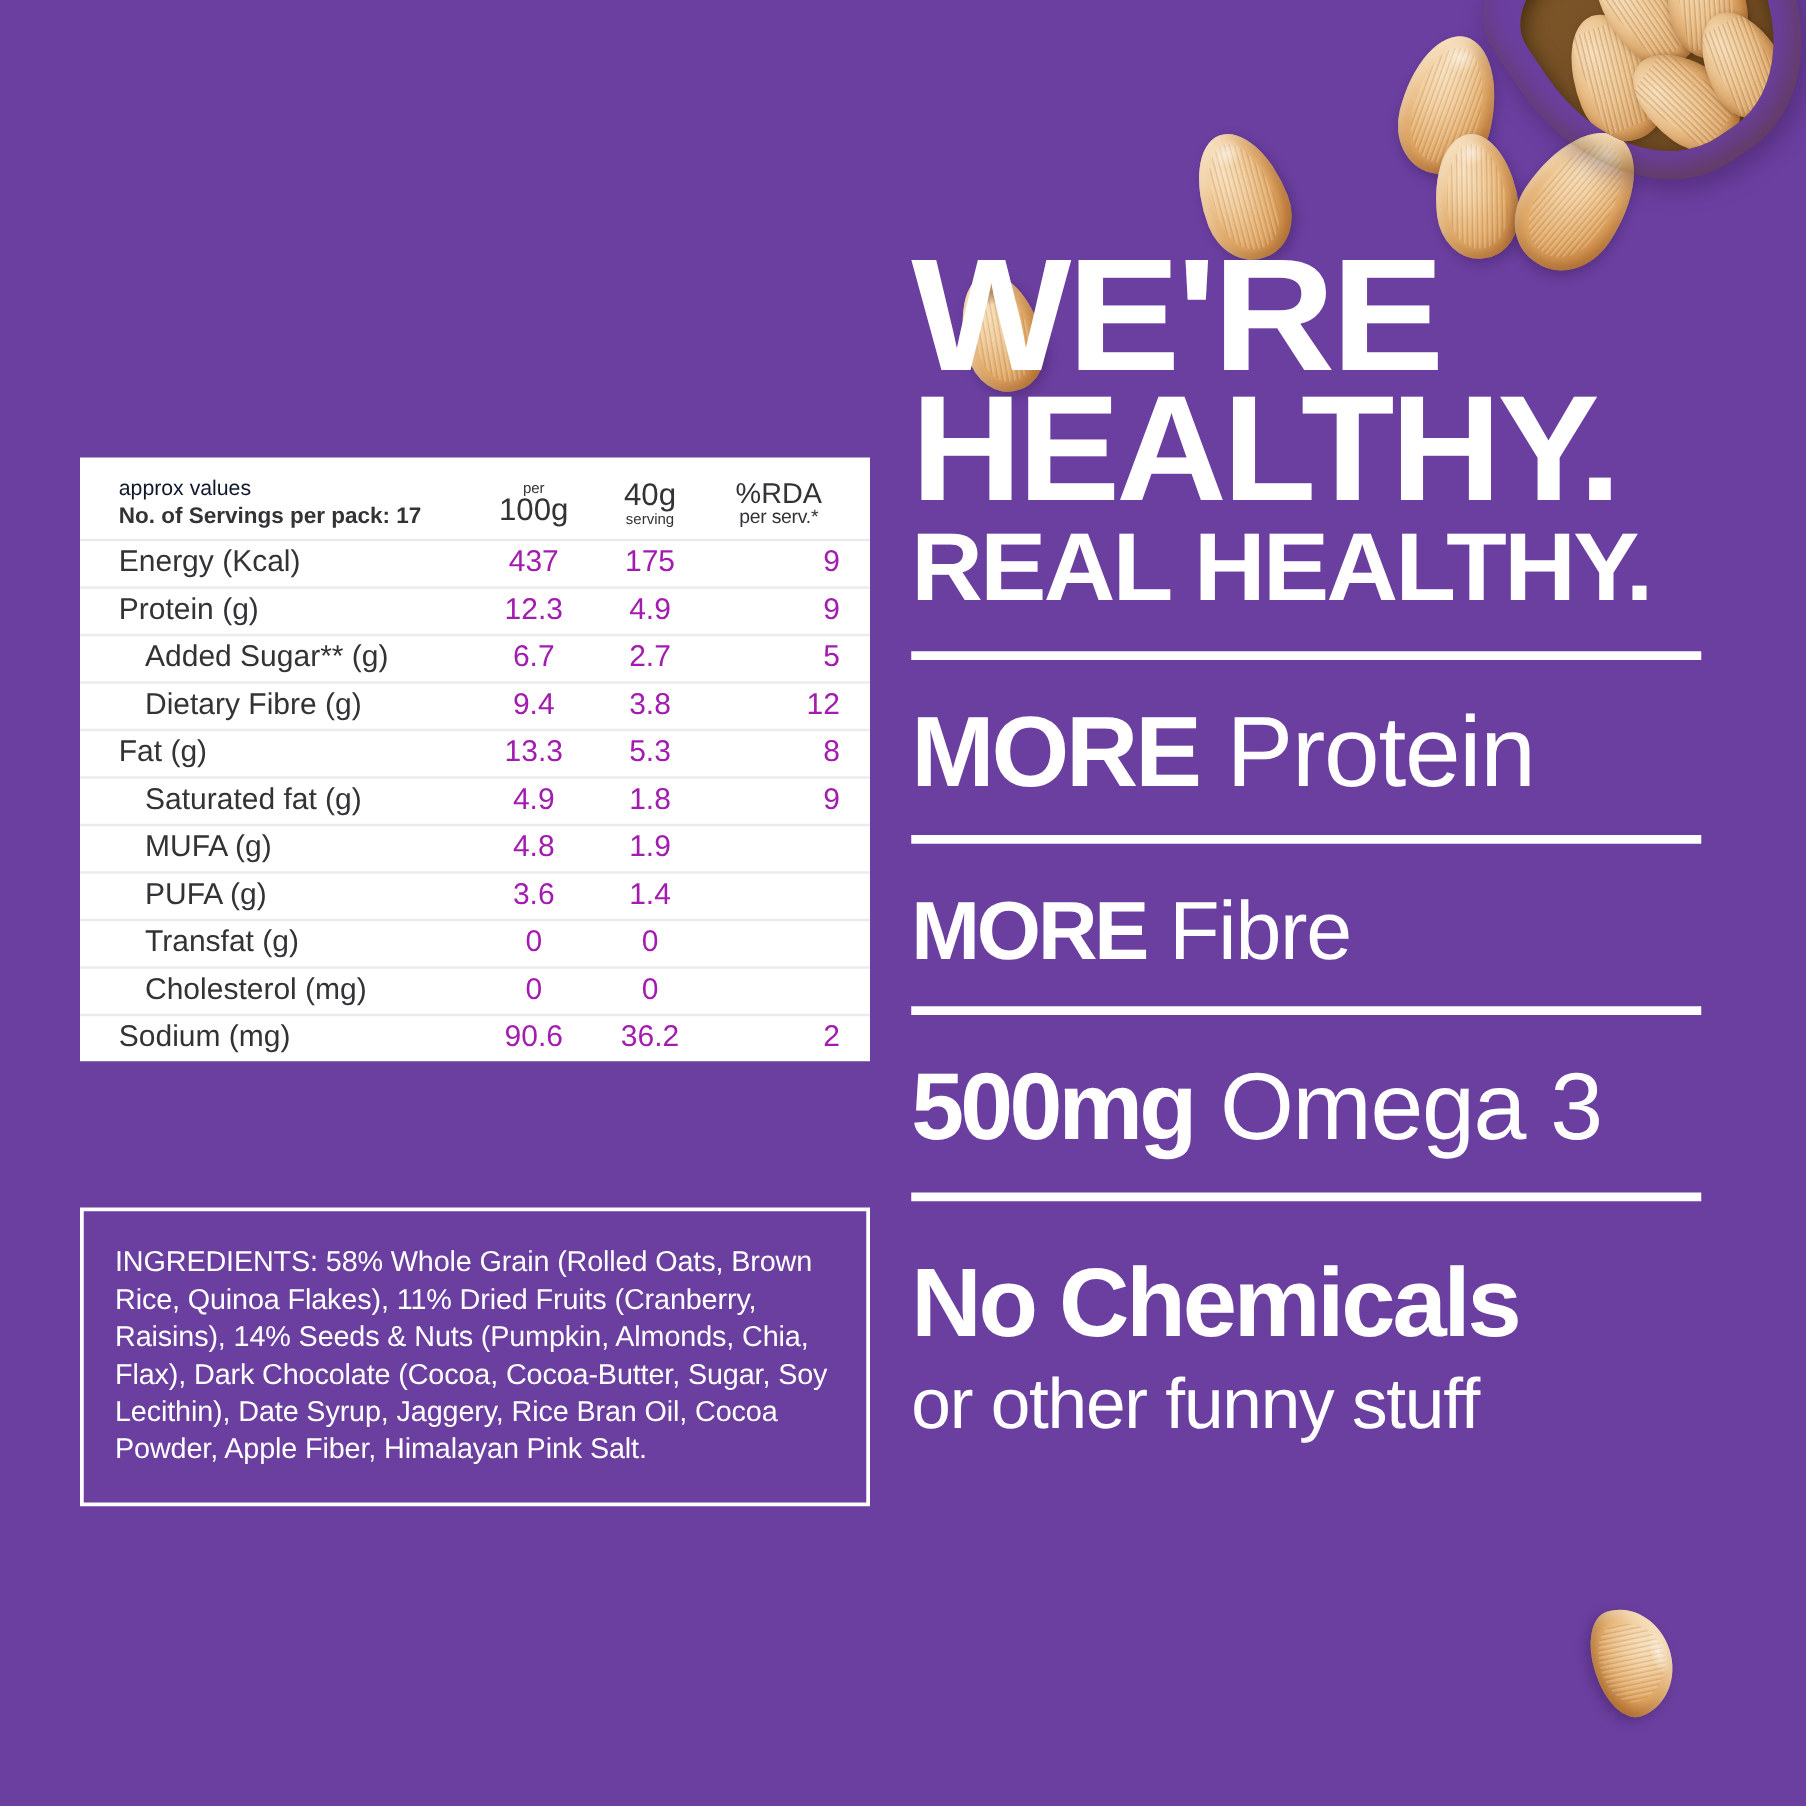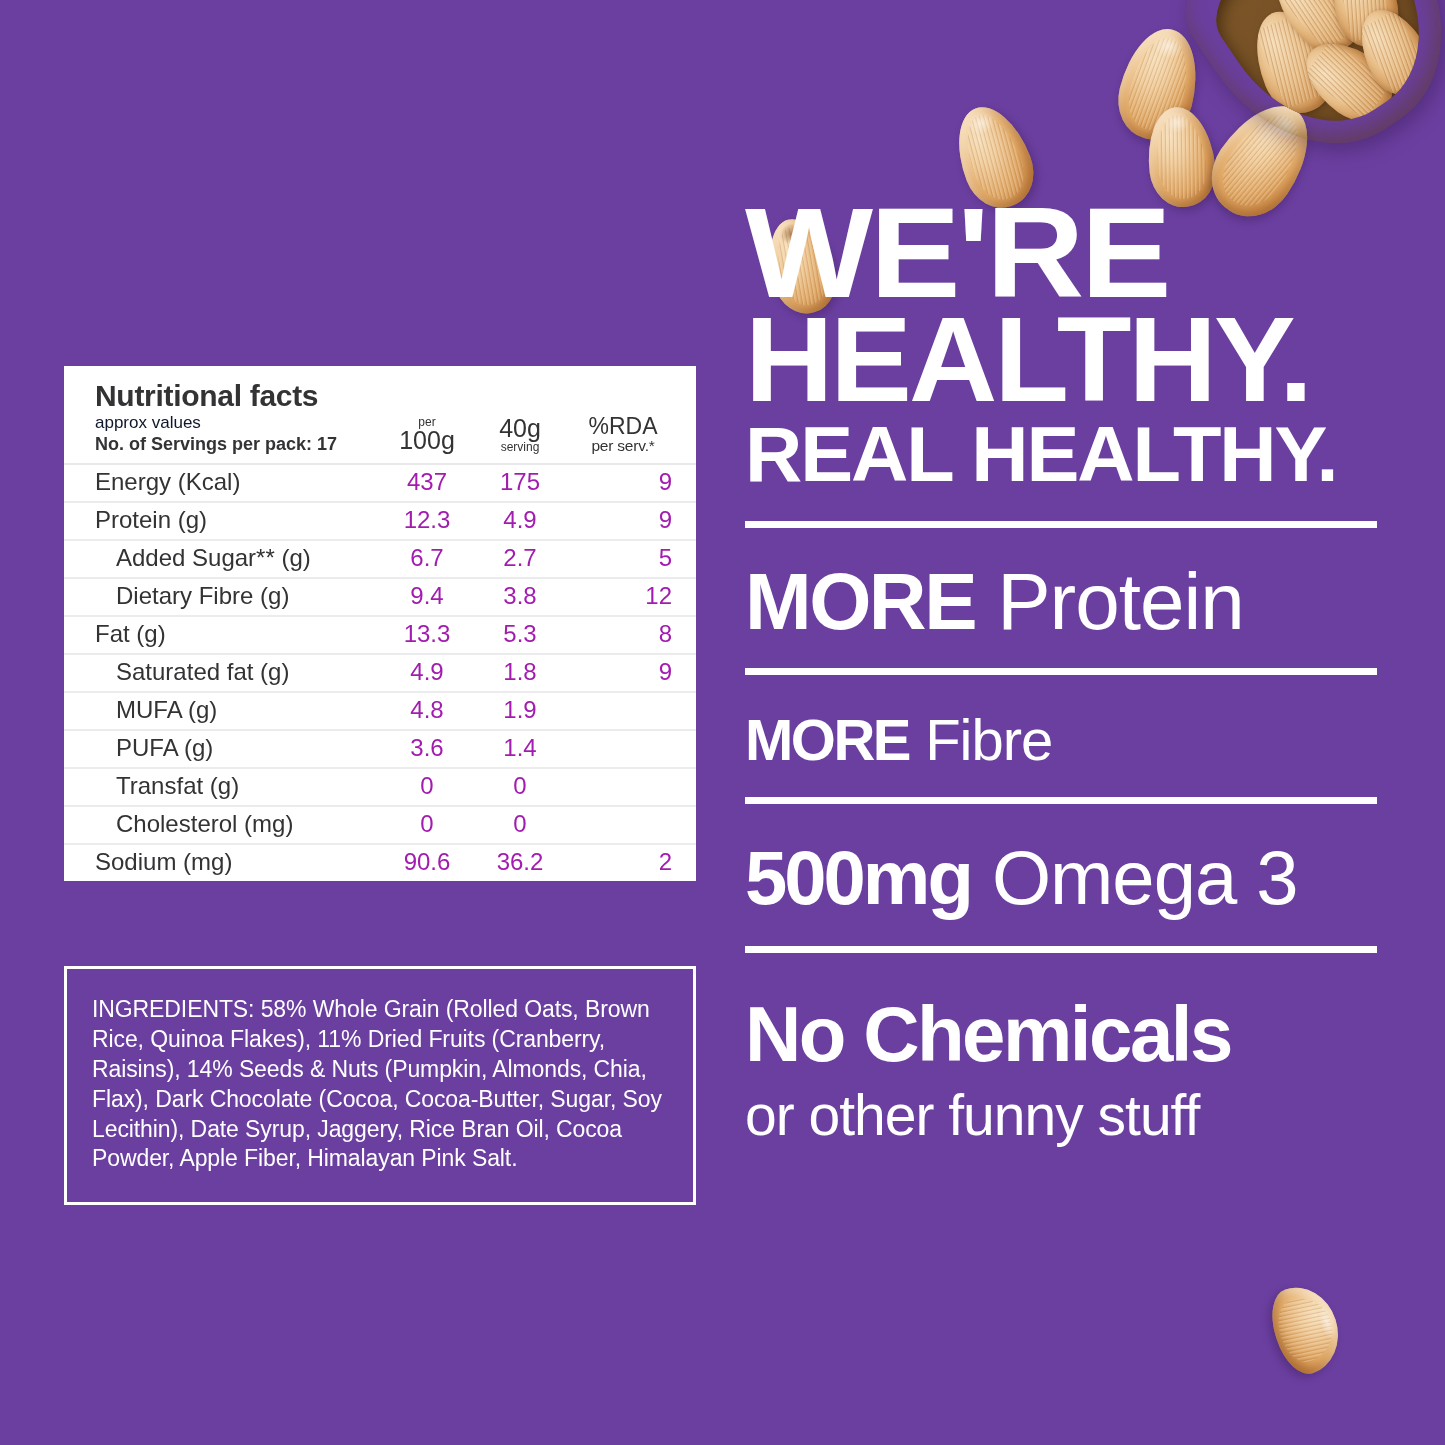--- a/index.html
+++ b/index.html
@@ -190,21 +190,21 @@
   #ingredients-box p {
     color: #ffffff;
     font-size: 23px;
     line-height: 1.30;
     letter-spacing: -.1px;
   }
 
   
   #claims-panel {
     position: absolute;
-    left: 745px;
+    left: 729px;
     top: 198px;
     width: 632px;
   }
   #headline {
     color: #ffffff;
     font-weight: bold;
     letter-spacing: -3px;
     line-height: .86;
   }
   #headline .l1 { font-size: 128px; display: block; transform: scaleX(1.06); transform-origin: left; }
@@ -222,21 +222,21 @@
   #d4 { margin-top: 30px; }
 
   .claim {
     color: #ffffff;
     white-space: nowrap;
     line-height: 1.0;
   }
   .claim .strong { font-weight: bold; letter-spacing: -2.5px; }
   .claim .light  { font-weight: normal; letter-spacing: -1px; }
   #claim-protein { margin-top: 34px; font-size: 80px; }
-  #claim-fibre   { margin-top: 36px; font-size: 58px; }
+  #claim-fibre   { margin-top: 36px; font-size: 66px; }
   #claim-omega   { margin-top: 36px; font-size: 76px; }
   #claim-omega .strong { letter-spacing: -3px; }
 
   #claim-chem { margin-top: 36px; }
   #claim-chem .main {
     display: block;
     font-size: 78px;
     font-weight: bold;
     letter-spacing: -2.5px;
     color: #ffffff;
@@ -267,21 +267,20 @@
     <div class="n n3"></div>
     <div class="n n4"></div>
     <div class="n n5"></div>
   </div>
 </div>
 
 <div id="nutrition-card">
 
   <div class="table-head">
     <div class="titles">
-      <h1>Nutritional facts</h1>
       <div class="approx">approx values</div>
       <div class="servings">No. of Servings per pack: 17</div>
     </div>
     <div class="colhead" id="col-100g">
       <span class="small">per</span>
       <span class="big">100g</span>
     </div>
     <div class="colhead" id="col-serving">
       <span class="big">40g</span>
       <span class="small">serving</span>

